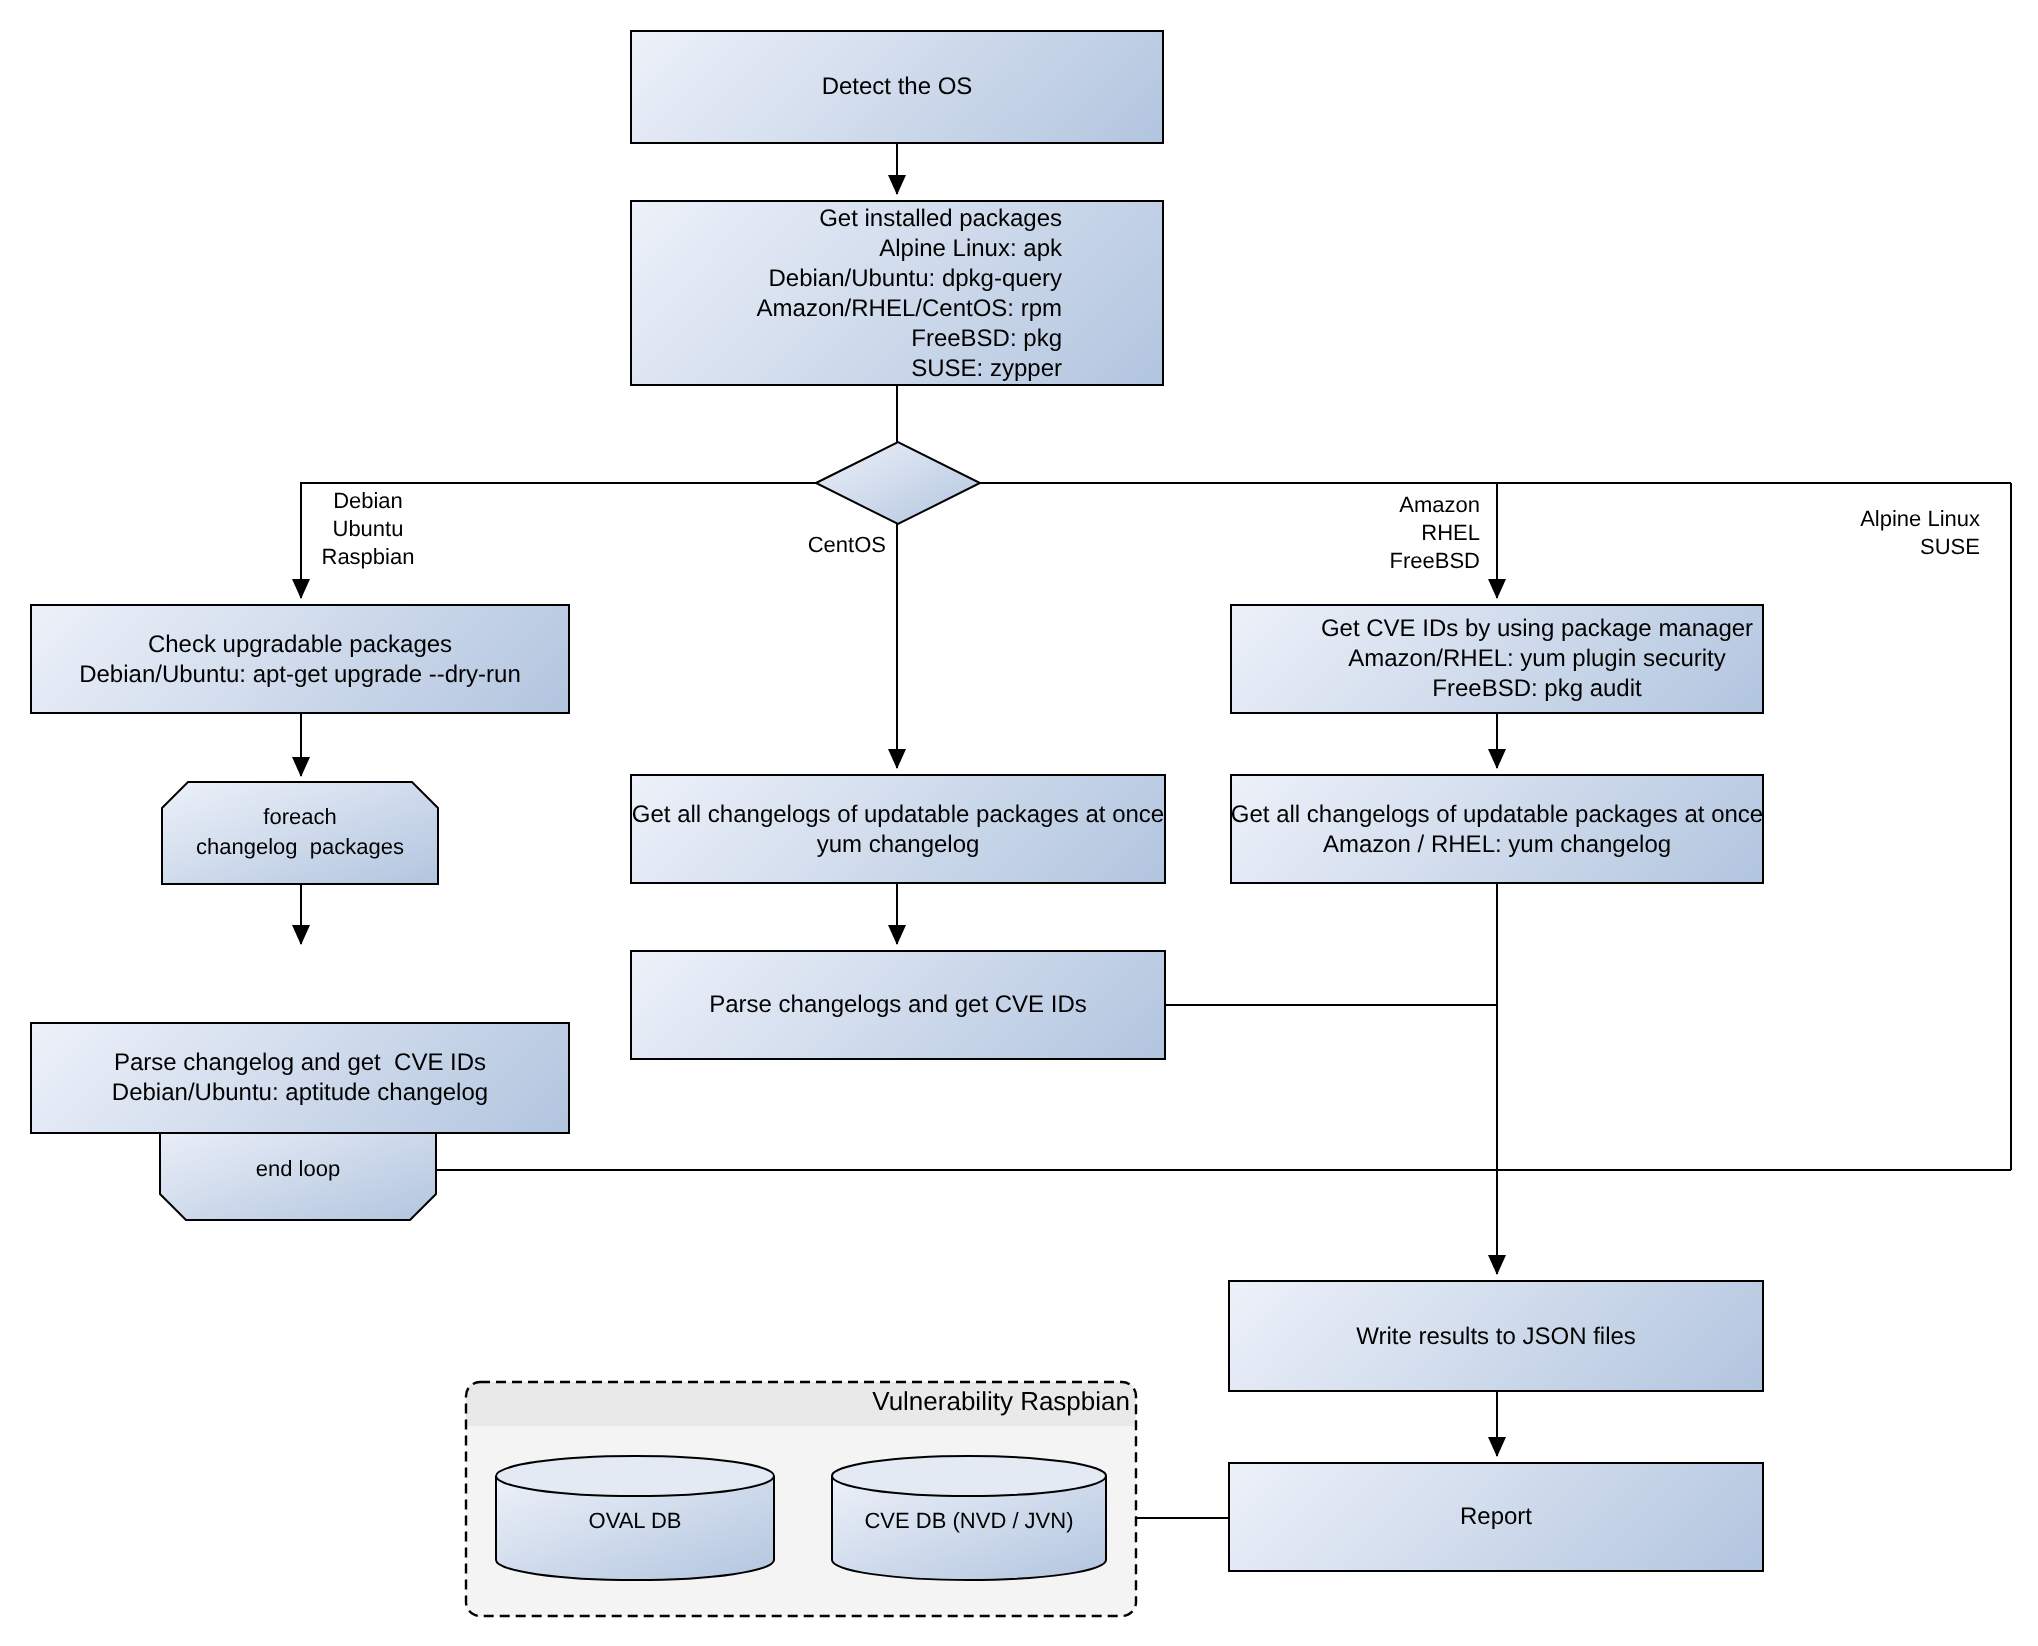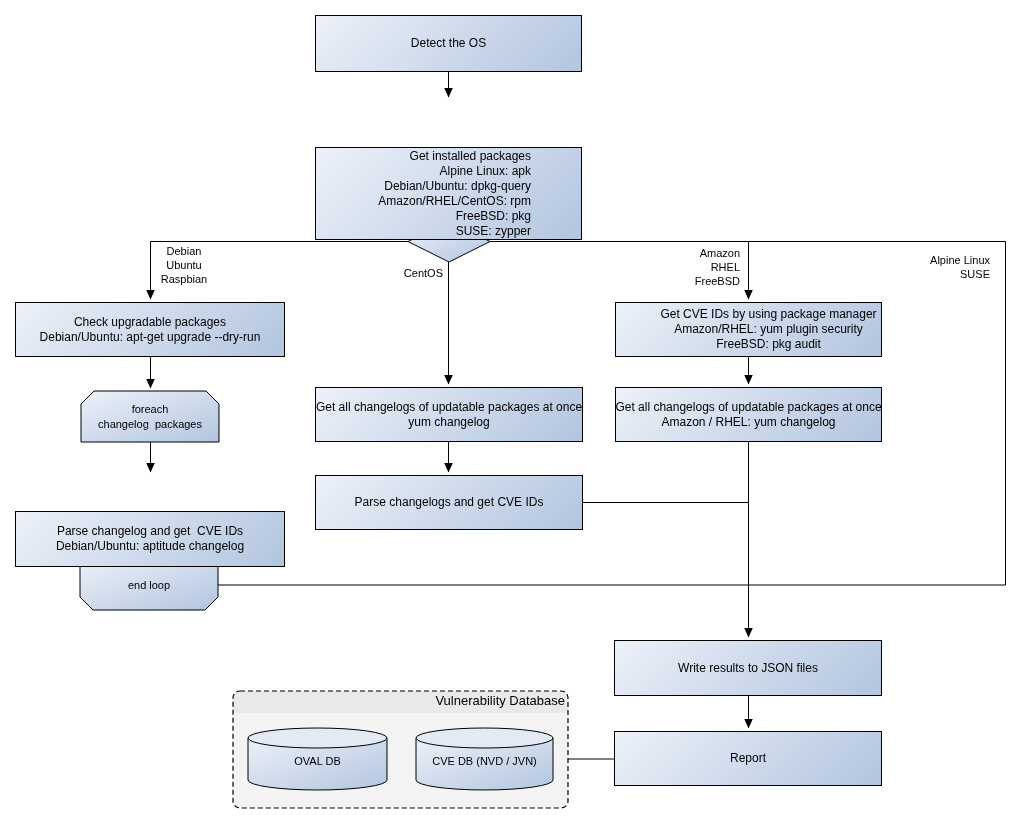--- a/index.html
+++ b/index.html
@@ -9,21 +9,21 @@
     color:#000;
   }
   #wires{position:absolute;left:0;top:0;}
   .node{
     position:absolute;box-sizing:border-box;
     border:1px solid var(--line-color,#000);
     background:linear-gradient(135deg,var(--node-grad-light,#edf1f9) 0%,var(--node-grad-dark,#b2c5df) 100%);
     display:flex;align-items:center;justify-content:center;
     text-align:center;font-size:12px;line-height:15px;white-space:pre;
   }
-  .node--right{justify-content:flex-end;text-align:right;padding-right:50px;margin-top:47px;}
+  .node--right{justify-content:flex-end;text-align:right;padding-right:50px;}
   .overlay,.lbl{
     position:absolute;box-sizing:border-box;
     font-size:11px;line-height:14px;white-space:pre;
   }
   .overlay{display:flex;align-items:center;justify-content:center;text-align:center;line-height:15px;}
   .lbl--center{text-align:center;}
   .lbl--right{text-align:right;}
   .vdb-title{
     position:absolute;left:240px;top:693px;width:325px;
     font-size:13px;text-align:right;white-space:pre;
@@ -134,19 +134,19 @@
 
   <div class="lbl lbl--right" style="left:343px;top:266px;width:100px;">CentOS</div>
 
   <div class="lbl lbl--right" style="left:640px;top:246px;width:100px;">Amazon
 RHEL
 FreeBSD</div>
 
   <div class="lbl lbl--right" style="left:860px;top:253px;width:130px;">Alpine Linux
 SUSE</div>
 
-  <div class="vdb-title">Vulnerability Database</div>
+  <div class="vdb-title">Vulnerability Raspbian</div>
 
   <div class="overlay" style="left:248px;top:750px;width:139px;height:22px;">OVAL DB</div>
 
   <div class="overlay" style="left:416px;top:750px;width:137px;height:22px;">CVE DB (NVD / JVN)</div>
 
 </div>
 
 </body></html>

